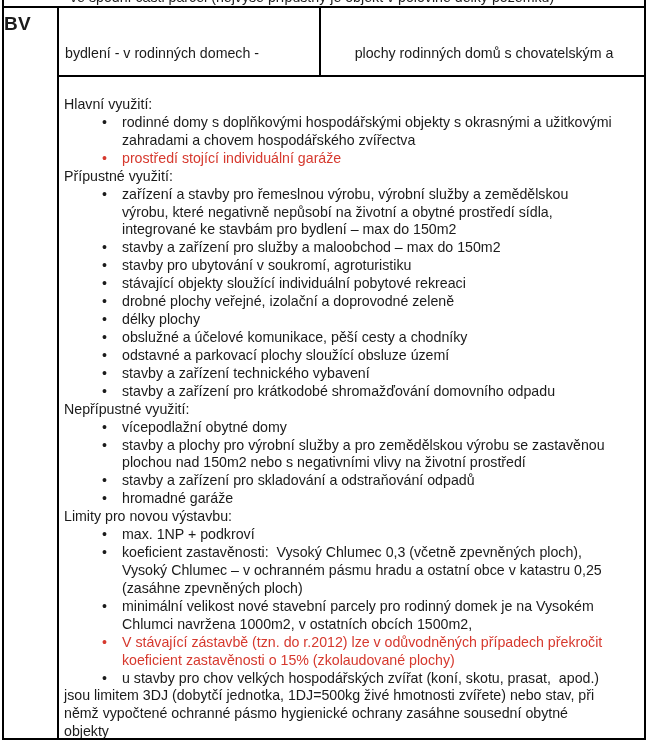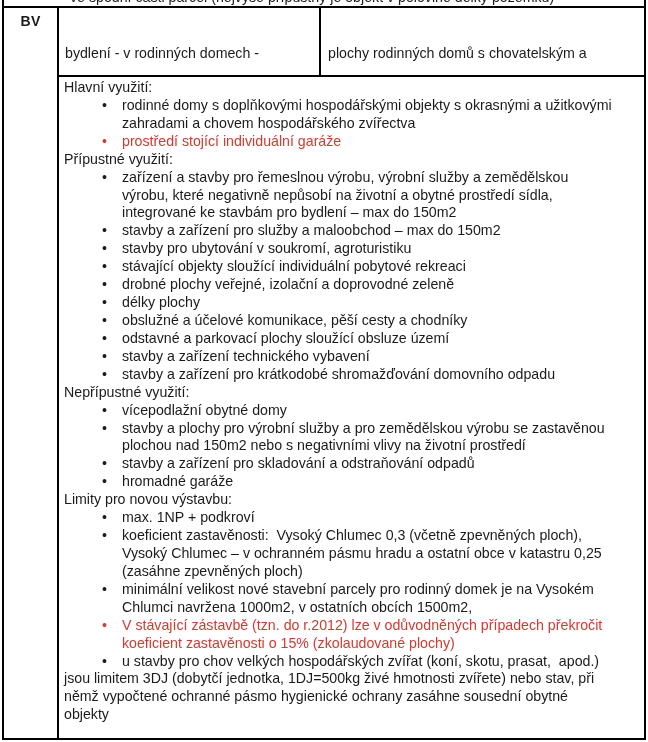--- a/index.html
+++ b/index.html
@@ -29,24 +29,23 @@
   }
   .table {
     position: absolute;
     left: 2px; right: 2px; top: 6px; bottom: 2px;
     border: 2px solid #000;
     display: flex;
   }
   .code-col {
     width: 53px;
     border-right: 2px solid #000;
-    text-align: center;
     padding-top: 5px;
     font-weight: bold;
-    font-size: 14px;
+    font-size: 19px;
     letter-spacing: 0.3px;
     flex-shrink: 0;
   }
   .right-area { flex: 1; display: flex; flex-direction: column; min-width: 0; }
   .head-row { display: flex; height: 67px; flex-shrink: 0; }
   .zone-name {
     width: 248px;
     border-right: 2px solid #000;
     padding: 3px 6px 12px 6px;
     font-size: 14.2px;
@@ -55,25 +54,26 @@
     white-space: pre;
     overflow: hidden;
   }
   .zone-desc {
     flex: 1;
     padding: 3px 4px 0 7px;
     font-size: 14.2px;
     line-height: 17.2px;
     white-space: pre;
     overflow: hidden;
+    text-align: center;
   }
   .content-cell {
     flex: 1;
     border-top: 2px solid #000;
-    padding: 2px 2px 0 5px;
+    padding: 19px 2px 0 5px;
     font-size: 14.2px;
     line-height: 17.92px;
     overflow: hidden;
   }
   .line { white-space: pre; position: relative; }
   .line.b { padding-left: 58px; }
   .line.c { padding-left: 58px; }
   .line.b::before {
     content: "\2022";
     position: absolute;

